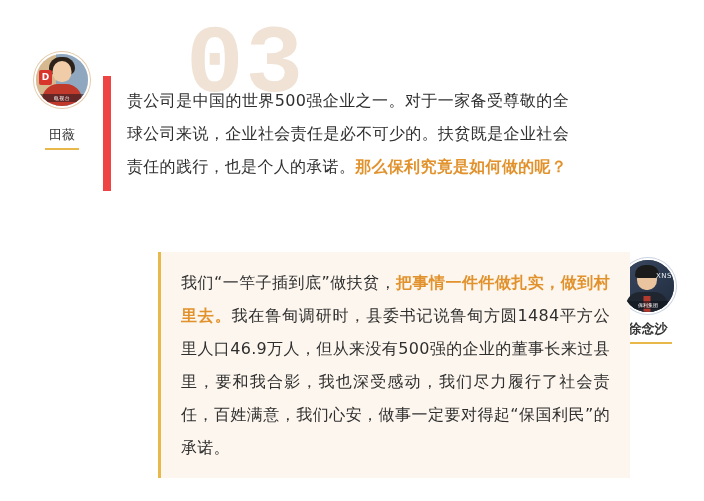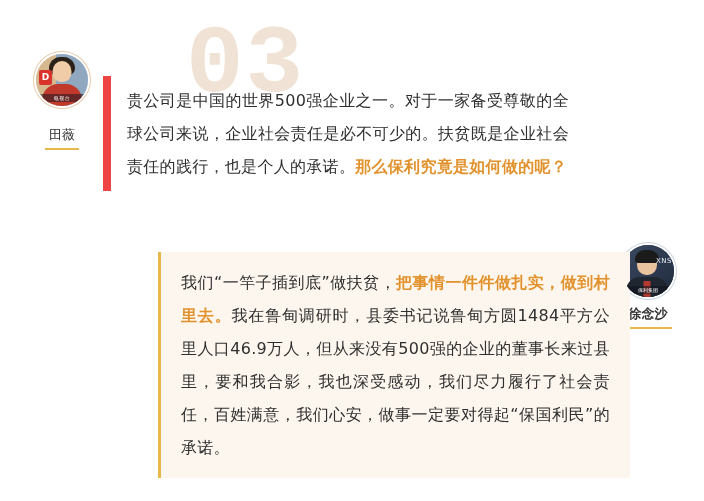--- a/index.html
+++ b/index.html
@@ -166,21 +166,21 @@
   }
   .hl-orange {
     color: #e2922c;
     font-weight: bold;
   }
 
   
   .a-avatar-wrap {
     position: absolute;
     left: 612px;
-    top: 243px;
+    top: 258px;
     width: 72px;
     text-align: center;
   }
   .a-avatar {
     width: 52px;
     height: 52px;
     border-radius: 50%;
     margin: 0 auto;
     overflow: hidden;
     position: relative;

